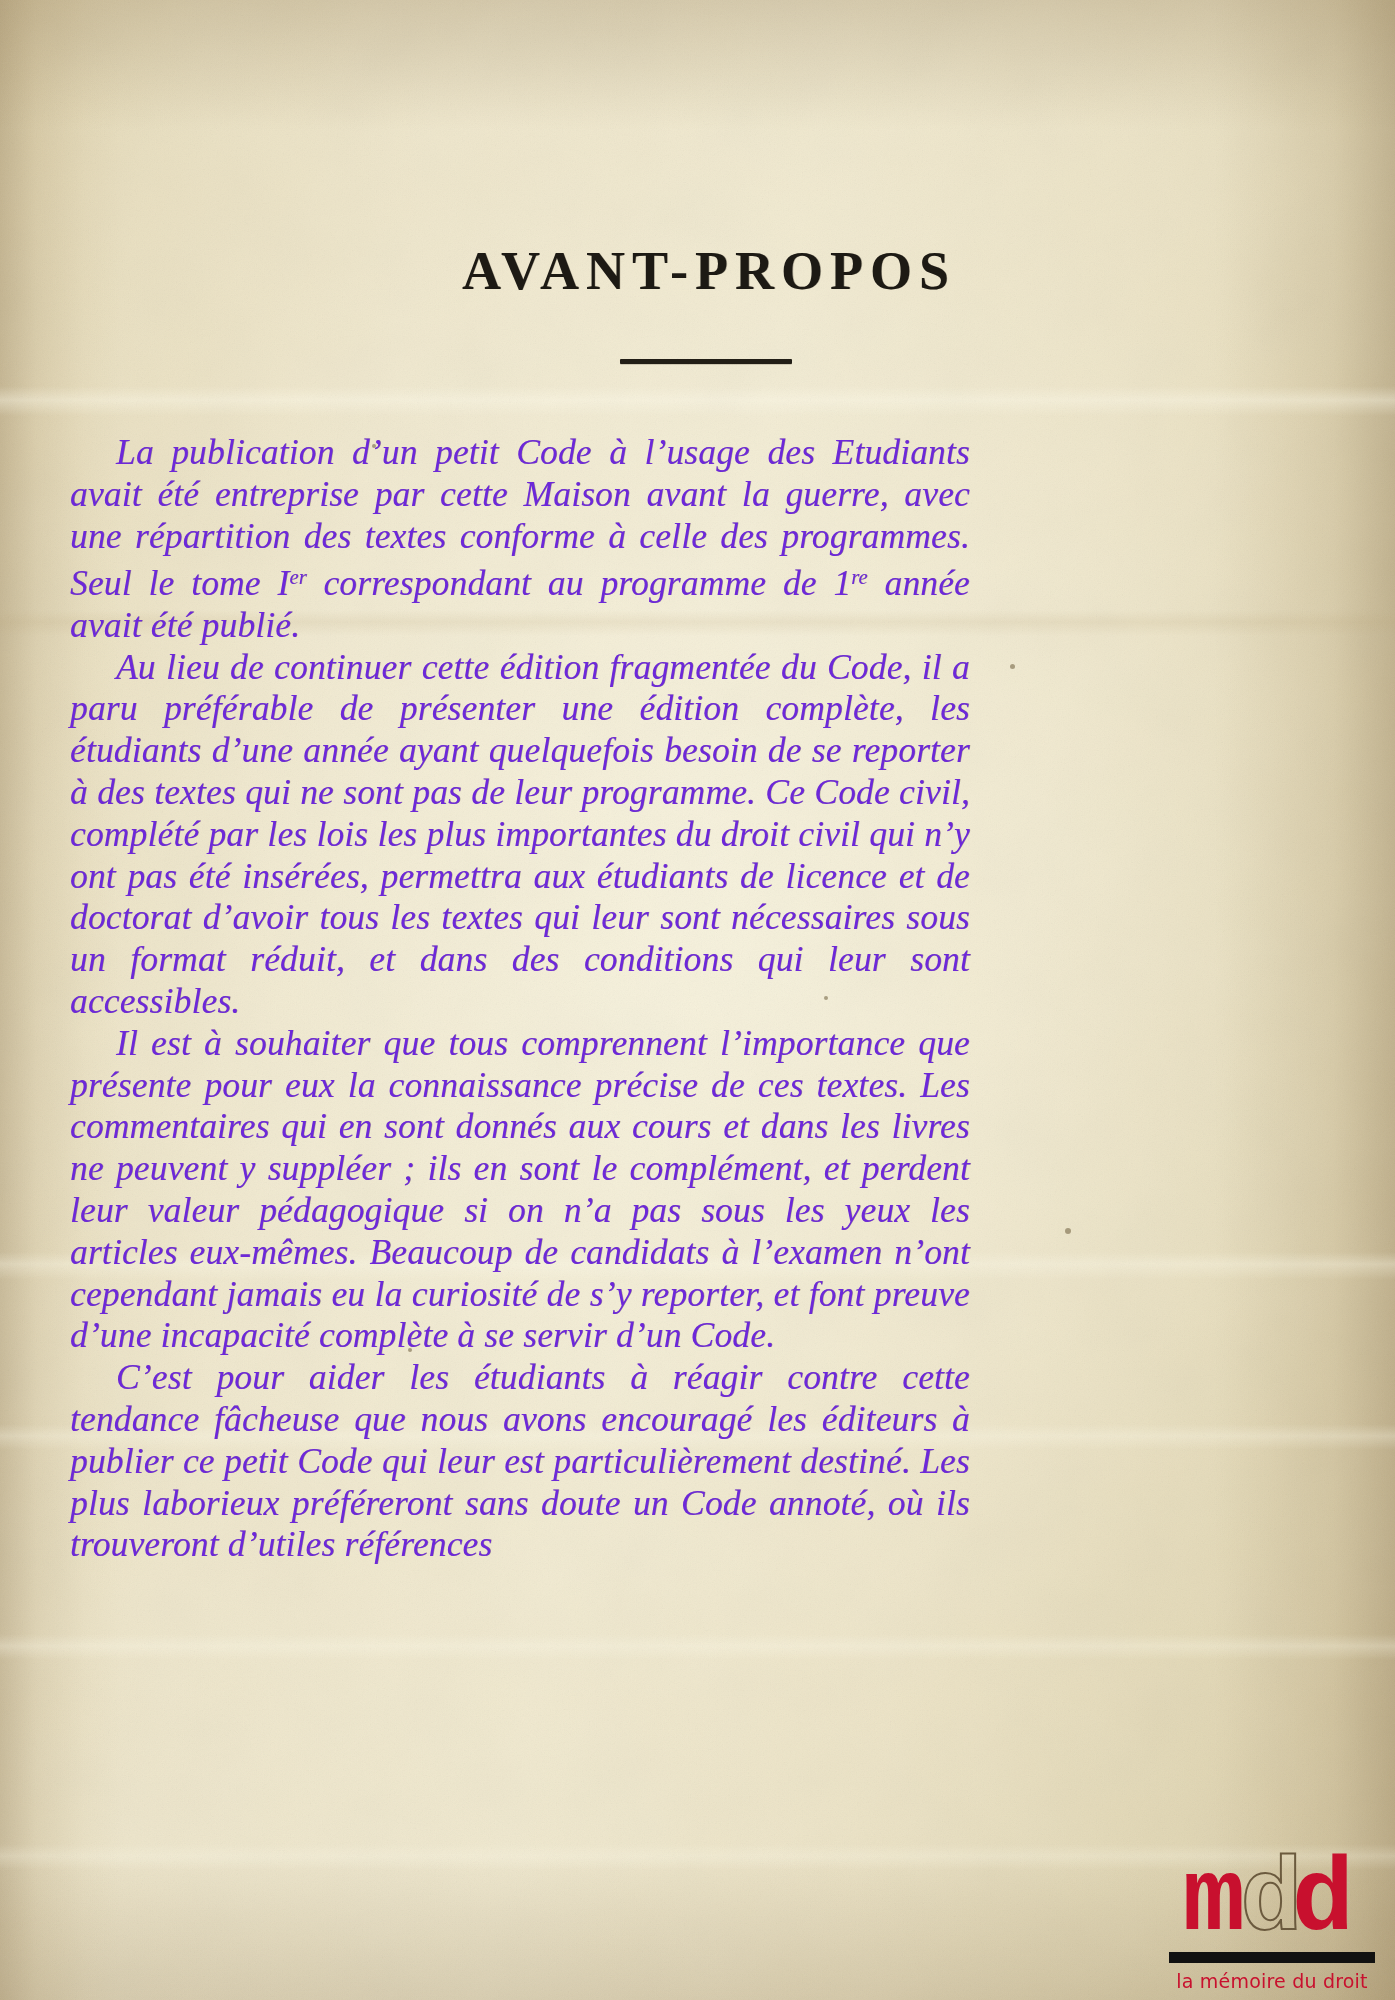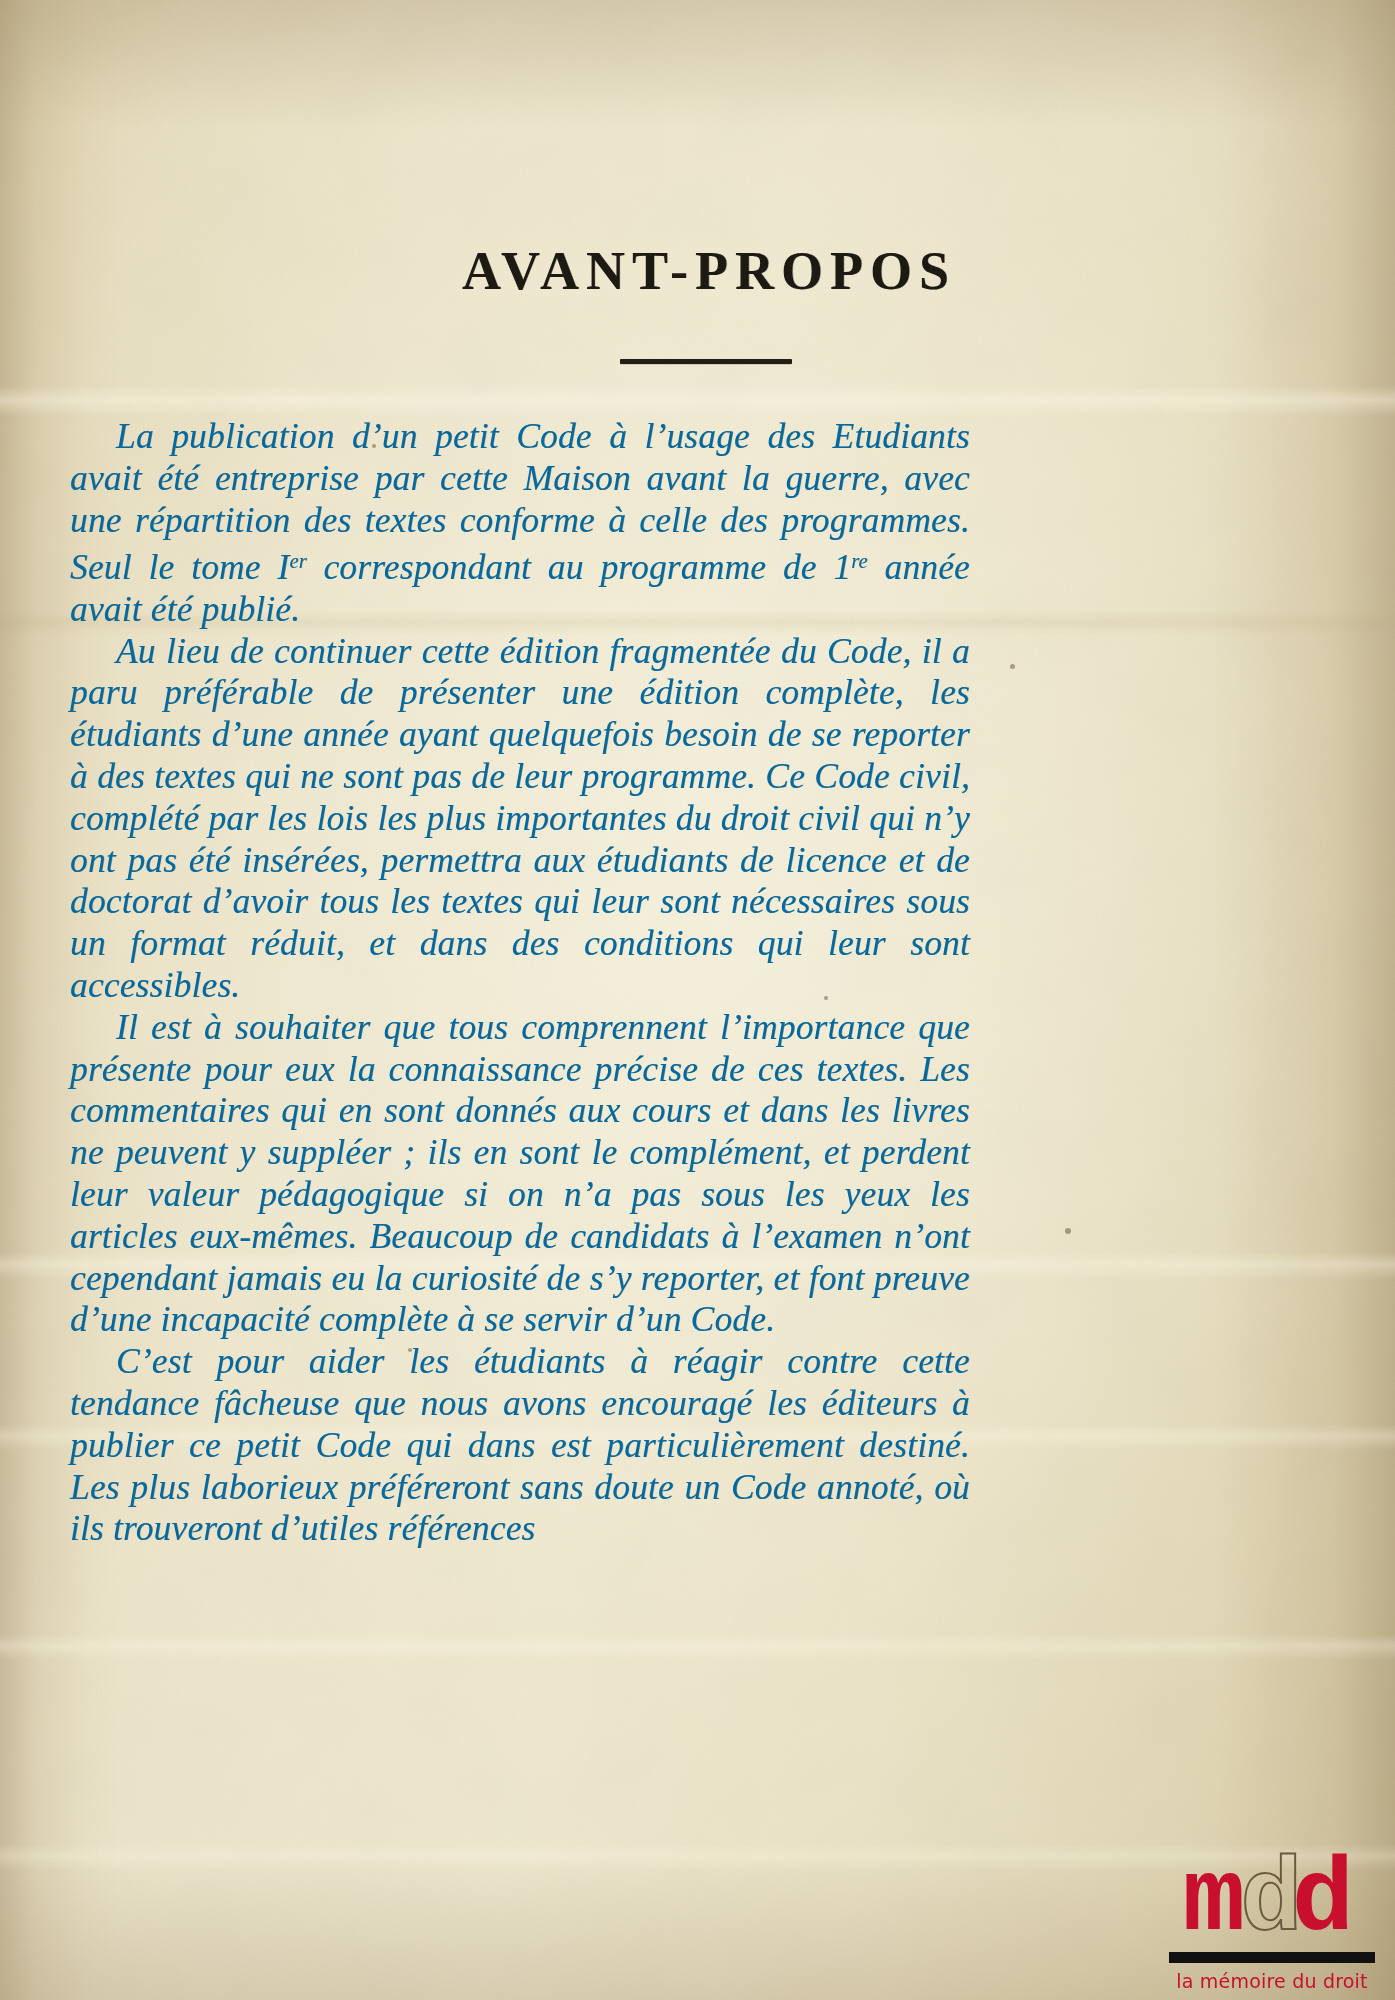--- a/index.html
+++ b/index.html
@@ -113,27 +113,27 @@
   .rule {
     display: inline-block;
     width: 172px;
     height: 5px;
     background: #221e16;
     border-radius: 1px;
     box-shadow: 0 0.5px 0 rgba(60,50,32,0.35);
   }
 
   .body {
-    margin: 48px 70px 0 62px;
+    margin: 64px 70px 0 62px;
     width: 900px;
     font-family: "Liberation Serif", "DejaVu Serif", serif;
     font-style: italic;
     font-size: 35.5px;
     line-height: 41.8px;
-    color: #0369a1;
+    color: #6d28d9;
     text-align: justify;
     text-justify: inter-word;
     letter-spacing: 0.15px;
     text-shadow: 0.5px 0.3px 0.4px rgba(55,45,28,0.35);
   }
   .body p {
     margin: 0;
     text-indent: 46px;
   }
   .body sup {
@@ -231,21 +231,21 @@
     <h1 class="title">AVANT-PROPOS</h1>
 
     <div class="rule-wrap">
       <span class="rule"></span>
     </div>
 
     <div class="body">
       <p>La publication d’un petit Code à l’usage des Etudiants avait été entreprise par cette Maison avant la guerre, avec une répartition des textes conforme à celle des programmes. Seul le tome I<sup>er</sup> correspondant au programme de 1<sup>re</sup> année avait été publié.</p>
       <p>Au lieu de continuer cette édition fragmentée du Code, il a paru préférable de présenter une édition complète, les étudiants d’une année ayant quelquefois besoin de se reporter à des textes qui ne sont pas de leur programme. Ce Code civil, complété par les lois les plus importantes du droit civil qui n’y ont pas été insérées, permettra aux étudiants de licence et de doctorat d’avoir tous les textes qui leur sont nécessaires sous un format réduit, et dans des conditions qui leur sont accessibles.</p>
       <p>Il est à souhaiter que tous comprennent l’importance que présente pour eux la connaissance précise de ces textes. Les commentaires qui en sont donnés aux cours et dans les livres ne peuvent y suppléer ; ils en sont le complément, et perdent leur valeur pédagogique si on n’a pas sous les yeux les articles eux-mêmes. Beaucoup de candidats à l’examen n’ont cependant jamais eu la curiosité de s’y reporter, et font preuve d’une incapacité complète à se servir d’un Code.</p>
-      <p>C’est pour aider les étudiants à réagir contre cette tendance fâcheuse que nous avons encouragé les éditeurs à publier ce petit Code qui dans est particulièrement destiné. Les plus laborieux préféreront sans doute un Code annoté, où ils trouveront d’utiles références</p>
+      <p>C’est pour aider les étudiants à réagir contre cette tendance fâcheuse que nous avons encouragé les éditeurs à publier ce petit Code qui leur est particulièrement destiné. Les plus laborieux préféreront sans doute un Code annoté, où ils trouveront d’utiles références</p>
     </div>
 
   </div>
 
   <div class="logo">
     <div class="logo-marks"><span class="logo-m">m</span><span class="logo-d1">d</span><span class="logo-d2">d</span></div>
     <div class="logo-bar"></div>
     <div class="logo-tag">la mémoire du droit</div>
   </div>
 

